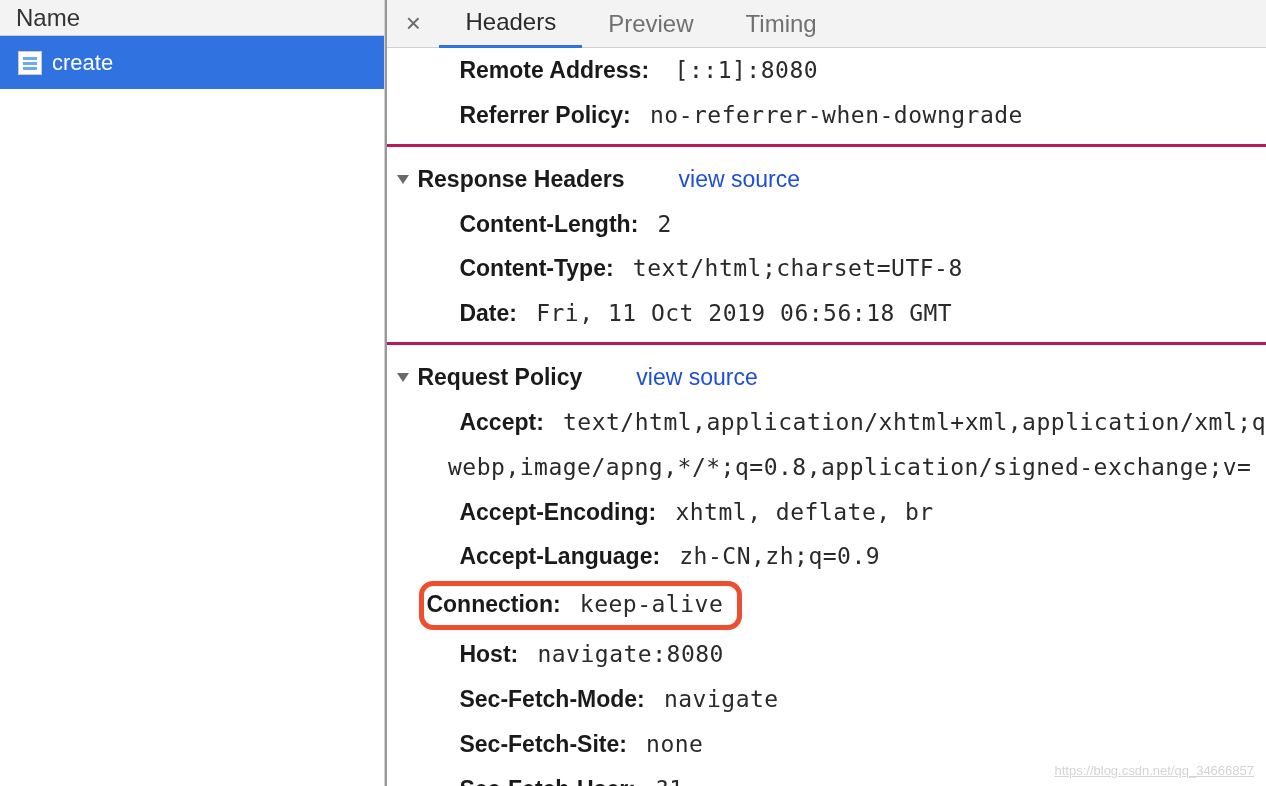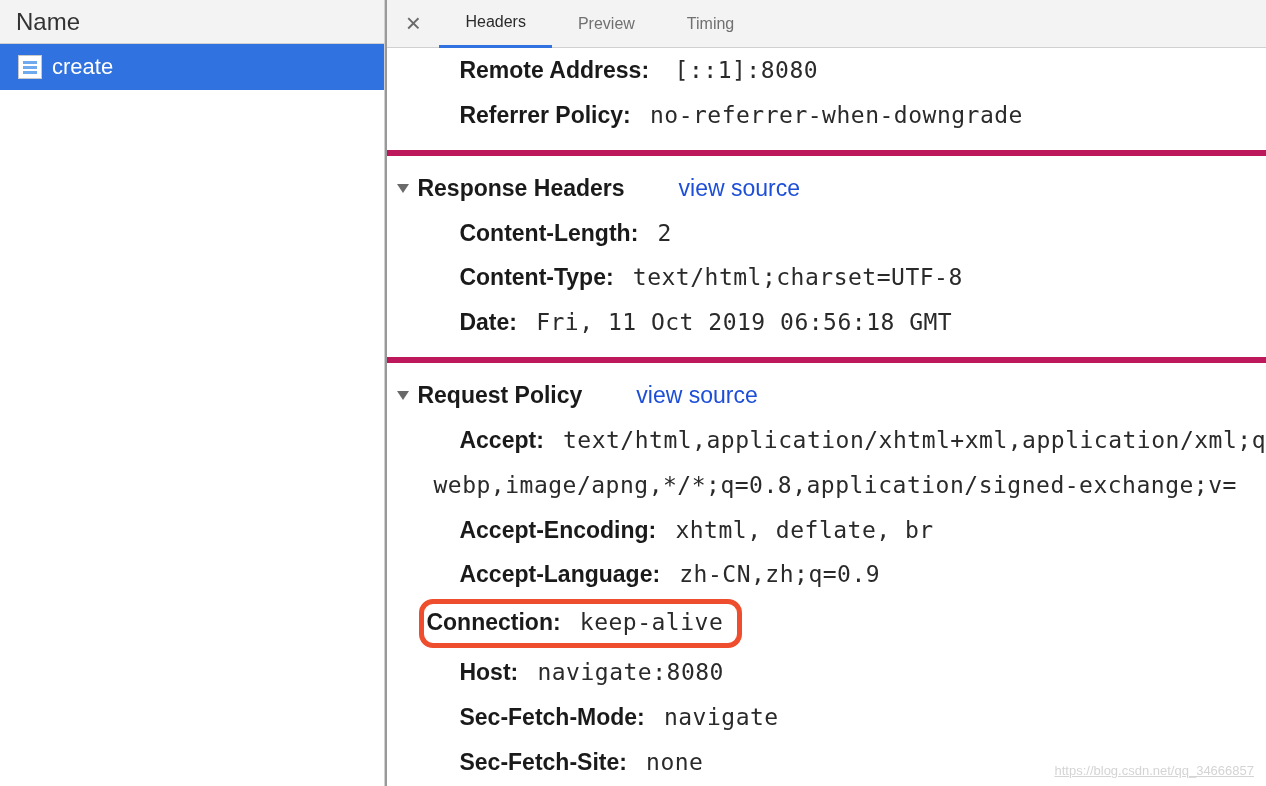--- a/index.html
+++ b/index.html
@@ -14,33 +14,33 @@
     display: flex;
   }
   .sidebar {
     width: 412px;
     border-right: 1px solid #d0d0d0;
     background: #fff;
     display: flex;
     flex-direction: column;
   }
   .sidebar-header {
-    height: 44px;
+    height: 36px;
     background: #f3f3f3;
     border-bottom: 1px solid #d0d0d0;
     display: flex;
     align-items: center;
     padding-left: 16px;
     font-size: 24px;
     color: #333;
   }
   .request-row {
     display: flex;
     align-items: center;
-    height: 46px;
+    height: 53px;
     background: #2f72e0;
     color: #fff;
     padding-left: 18px;
     gap: 10px;
     font-size: 22px;
   }
   .file-icon {
     width: 24px;
     height: 24px;
     background: #fff;
@@ -77,44 +77,44 @@
     color: #6a6a6a;
     font-size: 26px;
     cursor: pointer;
     margin-right: 8px;
   }
   .tab {
     padding: 0 26px;
     height: 48px;
     display: flex;
     align-items: center;
-    font-size: 16px;
+    font-size: 24px;
     color: #707070;
     cursor: pointer;
   }
   .tab.active {
     color: #2a2a2a;
     border-bottom: 3px solid #2f72e0;
   }
   .content {
     flex: 1;
     overflow: hidden;
     font-size: 23px;
     line-height: 1.95;
   }
   .hdr-row {
     padding-left: 72px;
     white-space: nowrap;
   }
   .hdr-key { font-weight: 700; color: #1a1a1a; }
   .hdr-val { font-family: "SFMono-Regular", Menlo, Consolas, monospace; color: #2a2a2a; letter-spacing: 0.5px; }
-  .accept-continuation { padding-left: 46px; white-space: nowrap; }
+  .accept-continuation { padding-left: 46px; white-space: nowrap; text-align: center; }
   .section-div {
-    border-top: 6px solid #be185d;
-    margin-top: 12px;
+    border-top: 3px solid #be185d;
+    margin-top: 6px;
     padding-top: 10px;
   }
   .section-head {
     display: flex;
     align-items: center;
     gap: 8px;
     padding-left: 10px;
   }
   .disclosure {
     width: 0; height: 0;

